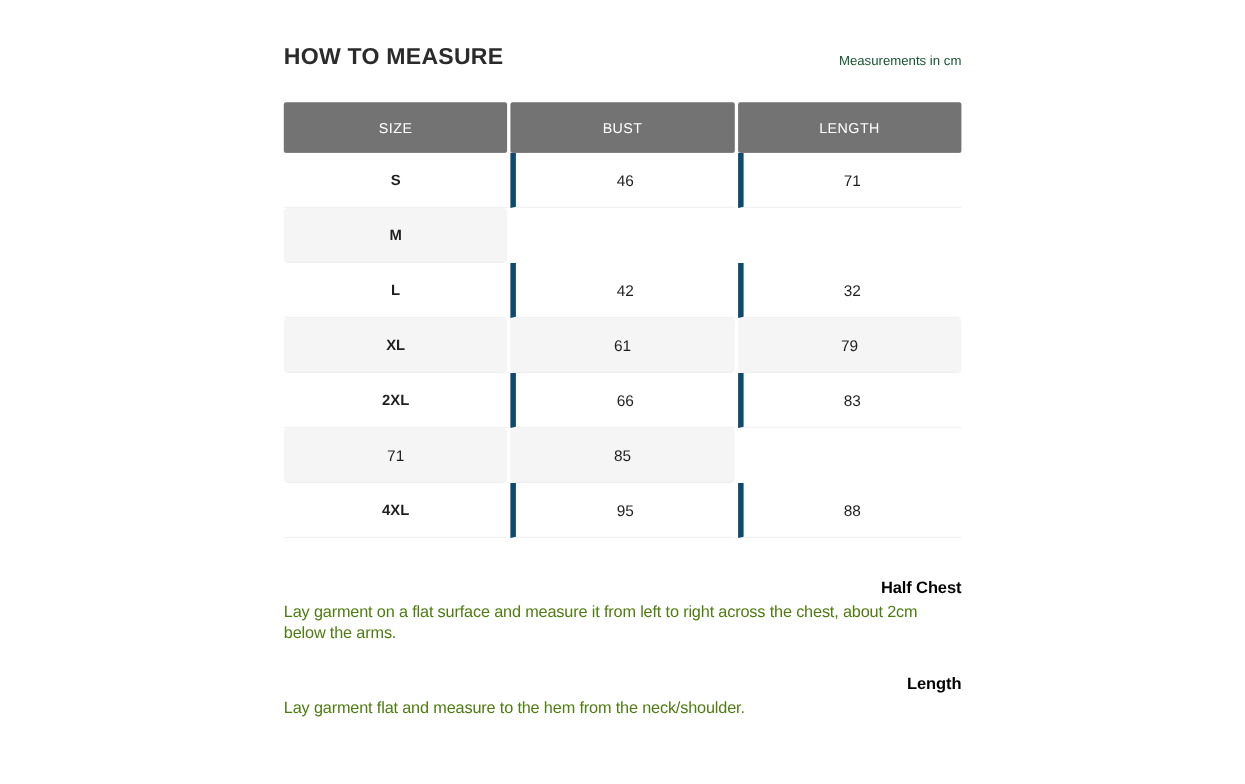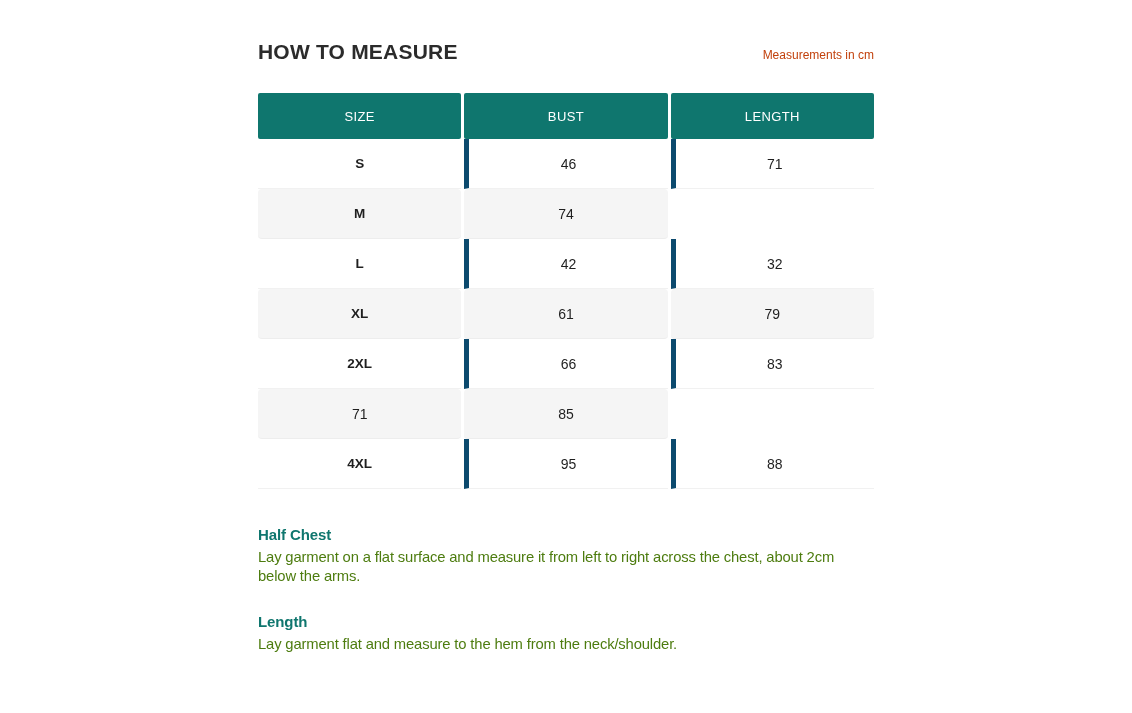--- a/index.html
+++ b/index.html
@@ -23,33 +23,33 @@
     gap: 39px;
   }
   .page-title {
     font-size: 21px;
     font-weight: bold;
     letter-spacing: 0.2px;
     color: #2b2b2b;
   }
   .unit-note {
     font-size: 12px;
-    color: #c2410c;
+    color: #14532d;
     padding-bottom: 2px;
     margin-top: 20px;
   }
   .size-table { margin-top: 29px; width: 100%; }
   .t-row {
     display: grid;
     grid-template-columns: 1fr 1fr 1fr;
     column-gap: 3px;
   }
   .th {
     height: 46px;
-    background: #0f766e;
+    background: #737373;
     color: #ffffff;
     display: flex; align-items: center; justify-content: center;
     font-size: 13px;
     letter-spacing: 0.4px;
     border-radius: 2px;
   }
   .td {
     height: 50px;
     display: flex; align-items: center; justify-content: center;
     font-size: 14px;
@@ -61,22 +61,23 @@
   .t-row.alt .td {
     background: #f5f5f5;
     border-radius: 4px;
     border-bottom-color: #ededed;
   }
   .t-row:not(.alt) .td + .td { border-left: 5px solid #0c4a6e; }
   .instr-heading {
     margin-top: 37px;
     font-size: 15px;
     font-weight: bold;
-    color: #0f766e;
+    color: #000000;
     letter-spacing: -0.1px;
+    text-align: right;
   }
   .instr-heading.second { margin-top: 27px; }
   .instr-body {
     margin-top: 5px;
     font-size: 14.8px;
     line-height: 19px;
     color: #4d7c0f;
     letter-spacing: -0.15px;
   }
 </style>
@@ -99,21 +100,20 @@
     </div>
 
     <div class="t-row">
       <div class="td size-col">S</div>
       <div class="td">46</div>
       <div class="td">71</div>
     </div>
 
     <div class="t-row alt">
       <div class="td size-col">M</div>
-      <div class="td">74</div>
     </div>
 
     <div class="t-row">
       <div class="td size-col">L</div>
       <div class="td">42</div>
       <div class="td">32</div>
     </div>
 
     <div class="t-row alt">
       <div class="td size-col">XL</div>

